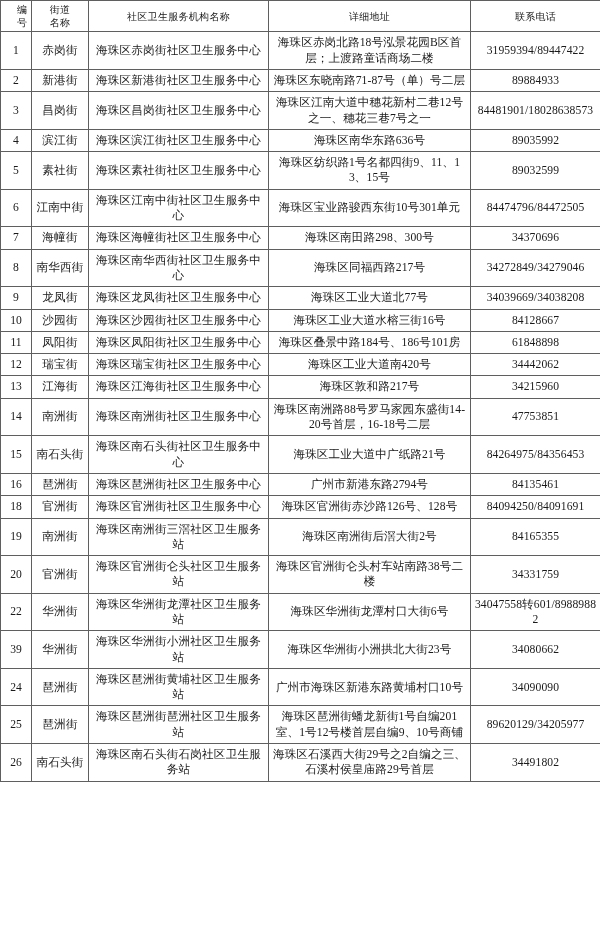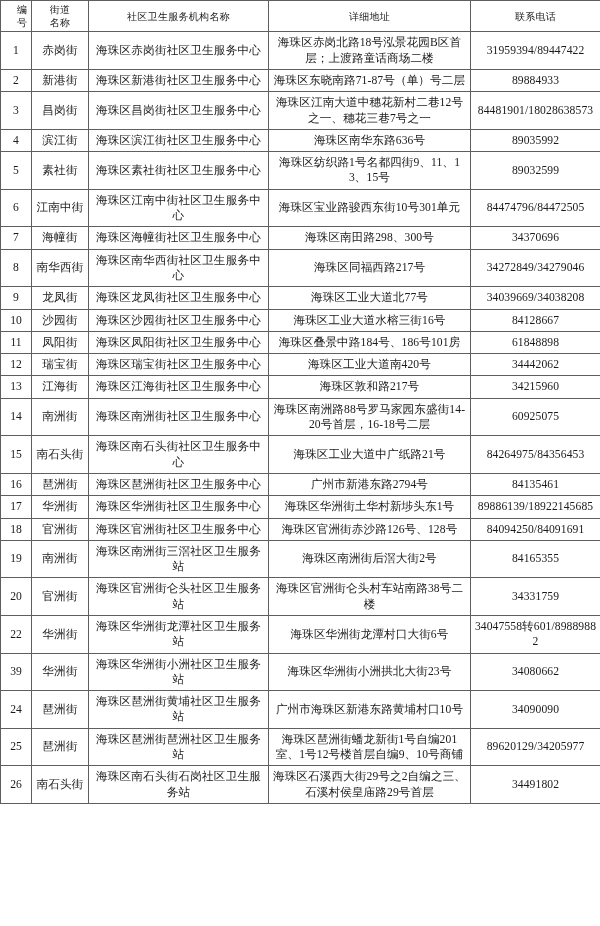--- a/index.html
+++ b/index.html
@@ -187,44 +187,37 @@
           <td class="cell-street">江海街</td>
           <td class="cell-org">海珠区江海街社区卫生服务中心</td>
           <td class="cell-addr">海珠区敦和路217号</td>
           <td class="cell-phone">34215960</td>
         </tr>
         <tr>
           <td class="cell-no">14</td>
           <td class="cell-street">南洲街</td>
           <td class="cell-org">海珠区南洲街社区卫生服务中心</td>
           <td class="cell-addr">海珠区南洲路88号罗马家园东盛街14-20号首层，16-18号二层</td>
-          <td class="cell-phone">60925075</td>
+          <td class="cell-phone">47753851</td>
         </tr>
         <tr>
           <td class="cell-no">15</td>
           <td class="cell-street">南石头街</td>
           <td class="cell-org">海珠区南石头街社区卫生服务中心</td>
           <td class="cell-addr">海珠区工业大道中广纸路21号</td>
           <td class="cell-phone">84264975/84356453</td>
         </tr>
         <tr>
           <td class="cell-no">16</td>
           <td class="cell-street">琶洲街</td>
           <td class="cell-org">海珠区琶洲街社区卫生服务中心</td>
           <td class="cell-addr">广州市新港东路2794号</td>
           <td class="cell-phone">84135461</td>
         </tr>
         <tr>
-          <td class="cell-no">17</td>
-          <td class="cell-street">华洲街</td>
-          <td class="cell-org">海珠区华洲街社区卫生服务中心</td>
-          <td class="cell-addr">海珠区华洲街土华村新埗头东1号</td>
-          <td class="cell-phone">89886139/18922145685</td>
-        </tr>
-        <tr>
           <td class="cell-no">18</td>
           <td class="cell-street">官洲街</td>
           <td class="cell-org">海珠区官洲街社区卫生服务中心</td>
           <td class="cell-addr">海珠区官洲街赤沙路126号、128号</td>
           <td class="cell-phone">84094250/84091691</td>
         </tr>
         <tr>
           <td class="cell-no">19</td>
           <td class="cell-street">南洲街</td>
           <td class="cell-org">海珠区南洲街三滘社区卫生服务站</td>

